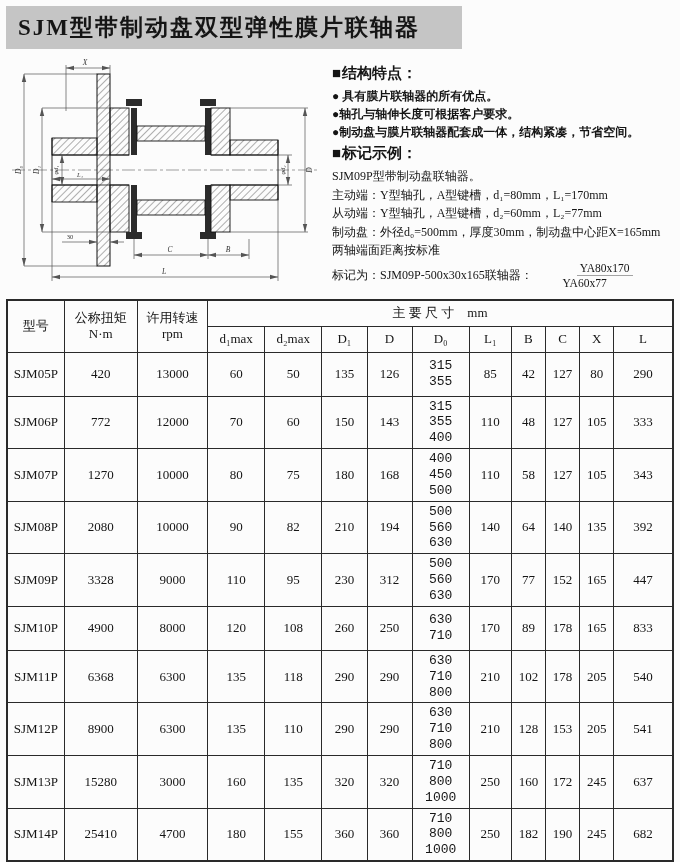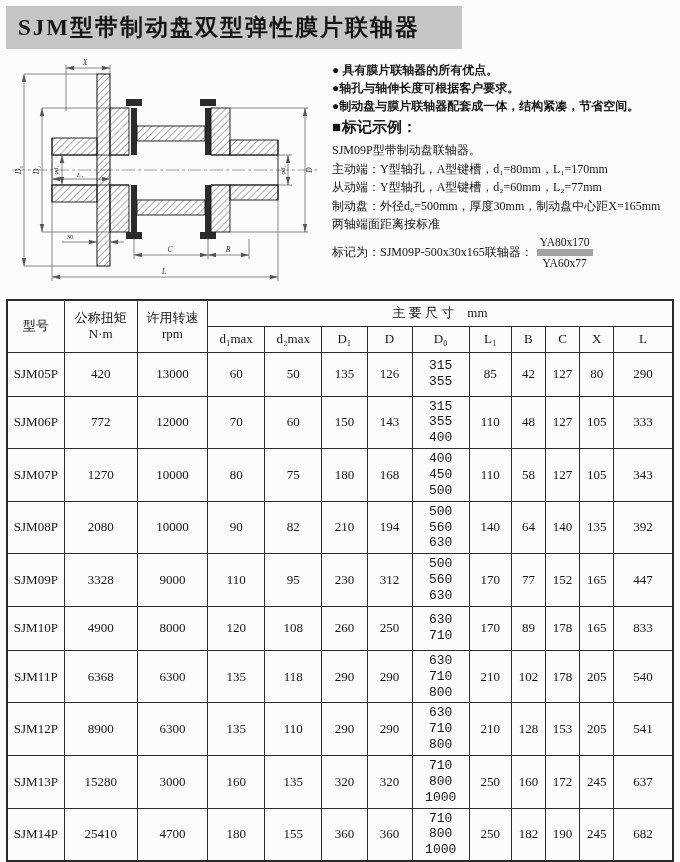--- a/index.html
+++ b/index.html
@@ -17,21 +17,21 @@
   .drawing{width:332px;flex:none;}
   .drawing svg{display:block;}
   .info{flex:1;padding:10px 6px 0 0;overflow:hidden;}
   .sec-heading{font-size:15px;font-weight:bold;margin:3px 0 4px;white-space:nowrap;}
   .sec-heading .sq{margin-right:1px;}
   ul.features{list-style:none;margin:0 0 2px;padding:0;}
   ul.features li{font-size:12px;line-height:18px;white-space:nowrap;font-weight:600;}
   .example-lines div{font-size:12px;line-height:18.5px;white-space:nowrap;}
   .mark-line{display:flex;align-items:center;font-size:12px;white-space:nowrap;margin-top:1px;}
   .fraction{display:inline-flex;flex-direction:column;text-align:center;font-size:11.5px;line-height:1.25;margin-left:4px;}
-  .frac-top{border-bottom:7px solid #a3a3a3;padding:0 3px;}
+  .frac-top{border-bottom:1px solid #a3a3a3;padding:0 3px;margin-left:40px;}
   .frac-bot{padding:0 3px;}
   table.spec{
     border-collapse:collapse;table-layout:fixed;width:668px;margin:4px 6px 0;
     border:2px solid #2a2a2a;font-size:13px;
   }
   table.spec th,table.spec td{
     border:1px solid #2a2a2a;text-align:center;vertical-align:middle;
     padding:2px 1px;font-weight:normal;
   }
   table.spec thead tr{height:26px;}
@@ -151,20 +151,23 @@
         <text x="285" y="119" font-size="6.5" text-anchor="middle" transform="rotate(-90 285 119)">φd₂</text>
         <text x="312" y="119" text-anchor="middle" transform="rotate(-90 312 119)">D</text>
         <text x="170" y="201" text-anchor="middle">C</text>
         <text x="228" y="201" text-anchor="middle">B</text>
         <text x="164" y="223" text-anchor="middle">L</text>
       </g>
     </svg>
   </div>
 
   <div class="info">
+    <div class="sec-heading">
+      <span class="sq">■</span><span>结构特点：</span>
+    </div>
     <ul class="features">
         <li>● 具有膜片联轴器的所有优点。</li>
         <li>●轴孔与轴伸长度可根据客户要求。</li>
         <li>●制动盘与膜片联轴器配套成一体，结构紧凑，节省空间。</li>
       </ul>
 
     <div class="sec-heading">
       <span class="sq">■</span><span>标记示例：</span>
     </div>
     <div class="example-lines">

